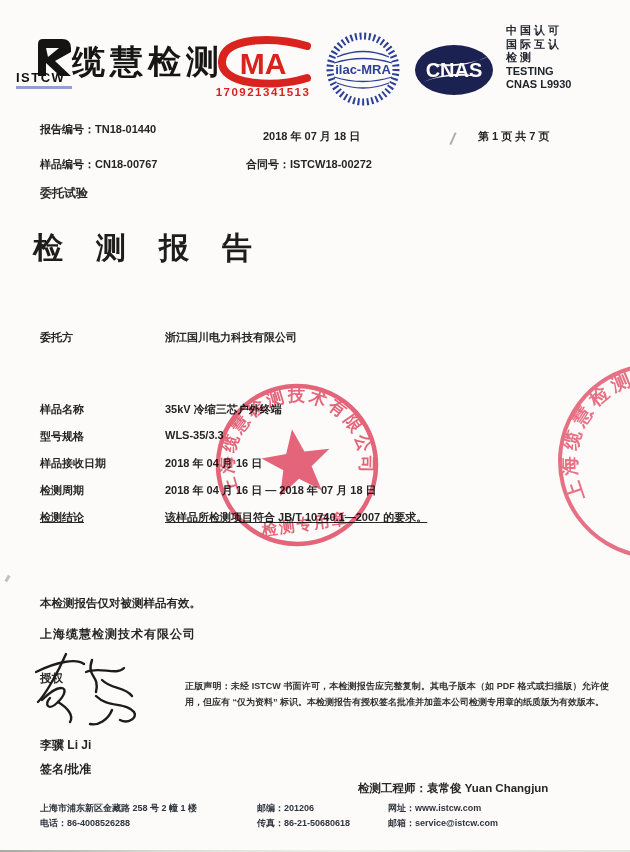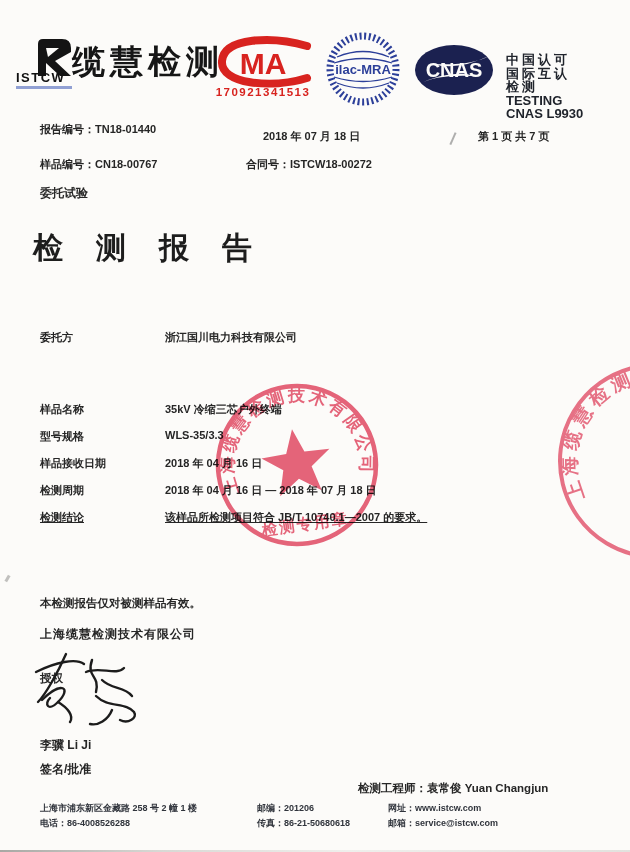--- a/index.html
+++ b/index.html
@@ -13,21 +13,21 @@
   .b{font-weight:700;}
   
   .istcw-glyph{left:26px; top:34px;}
   .istcw-brand{left:16px; top:70px; font-size:13px; font-weight:800; letter-spacing:1.5px; color:#111;}
   .istcw-tagline{left:16px; top:86px; width:56px; height:3px; background:#3a57b5; opacity:.55; filter:blur(.6px);}
   .brand-cn{left:72px; top:40px; font-size:33px; font-weight:800; letter-spacing:5px; color:#161616;}
   .cma-box{left:211px; top:35px;}
   .cma-number{left:211px; top:86px; width:104px; text-align:center; font-size:11.5px; font-weight:800; letter-spacing:1.5px;}
   .ilac-box{left:326px; top:31px;}
   .cnas-box{left:413px; top:43px;}
-  .accred{left:506px; top:53px; font-size:13px; font-weight:700; line-height:13.5px; color:#20242c;}
+  .accred{left:506px; top:24px; font-size:11px; font-weight:700; line-height:13.5px; color:#20242c;}
   .accred .cnl{letter-spacing:3px;}
   
   .fs11{font-size:11px;}
   .info-row1{top:122px;}
   .info-row2{top:157px;}
   .lbl-left{left:40px;}
   .info-date{left:263px; top:129px;}
   .info-page{left:478px; top:129px;}
   .contract{left:246px; top:157px;}
   .test-type{left:40px; top:185px; font-size:12px;}
@@ -157,20 +157,21 @@
       <path d="M14,50 C34,30 44,38 30,52 C20,62 16,54 22,48"></path>
       <path d="M30,52 C40,58 46,66 42,72"></path>
       <path d="M64,10 C58,28 72,24 68,42"></path>
       <path d="M58,22 C72,16 88,26 96,18"></path>
       <path d="M74,30 C84,40 96,36 104,46"></path>
       <path d="M68,46 C80,58 98,52 106,62 C110,68 100,74 92,70"></path>
       <path d="M84,60 C80,70 70,76 62,74"></path>
     </g>
   </svg>
 
+  <div class="abs disclaimer">正版声明：未经 ISTCW 书面许可，本检测报告应完整复制。其电子版本（如 PDF 格式或扫描版）允许使用，但应有 “仅为资料” 标识。本检测报告有授权签名批准并加盖本公司检测专用章的纸质版为有效版本。</div>
 
   <div class="abs b signer">李骥 Li Ji</div>
   <div class="abs b sign-label">签名/批准</div>
   <div class="abs b engineer">
     <span>检测工程师：</span><span>袁常俊 Yuan Changjun</span>
   </div>
 
   <div class="abs foot fc1 fr1">上海市浦东新区金藏路 258 号 2 幢 1 楼</div>
   <div class="abs foot fc1 fr2">
     <span>电话：</span><span>86-4008526288</span>

